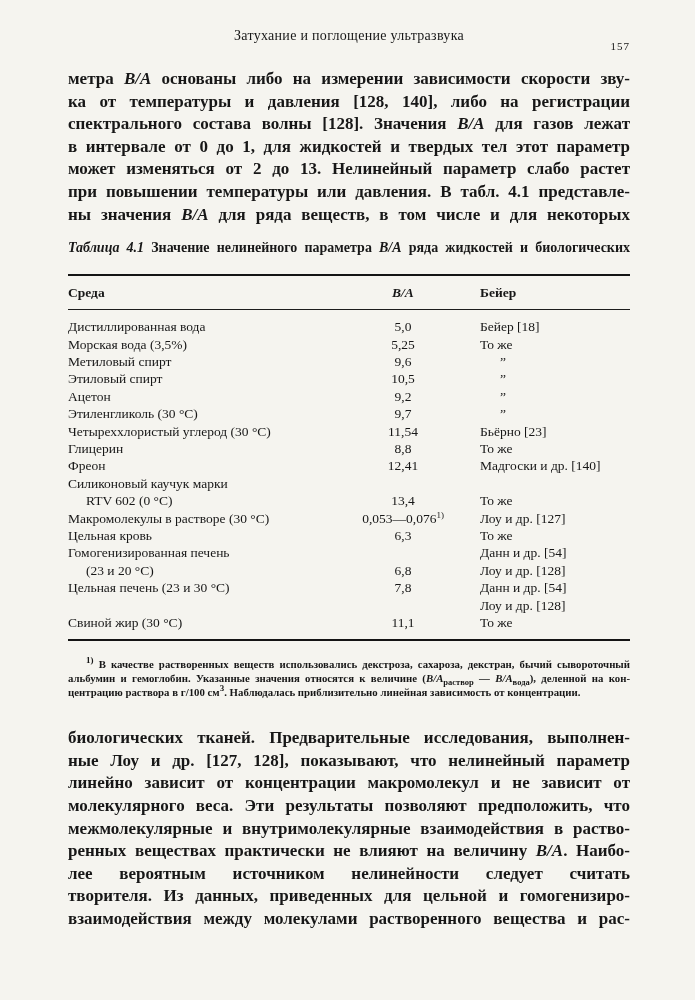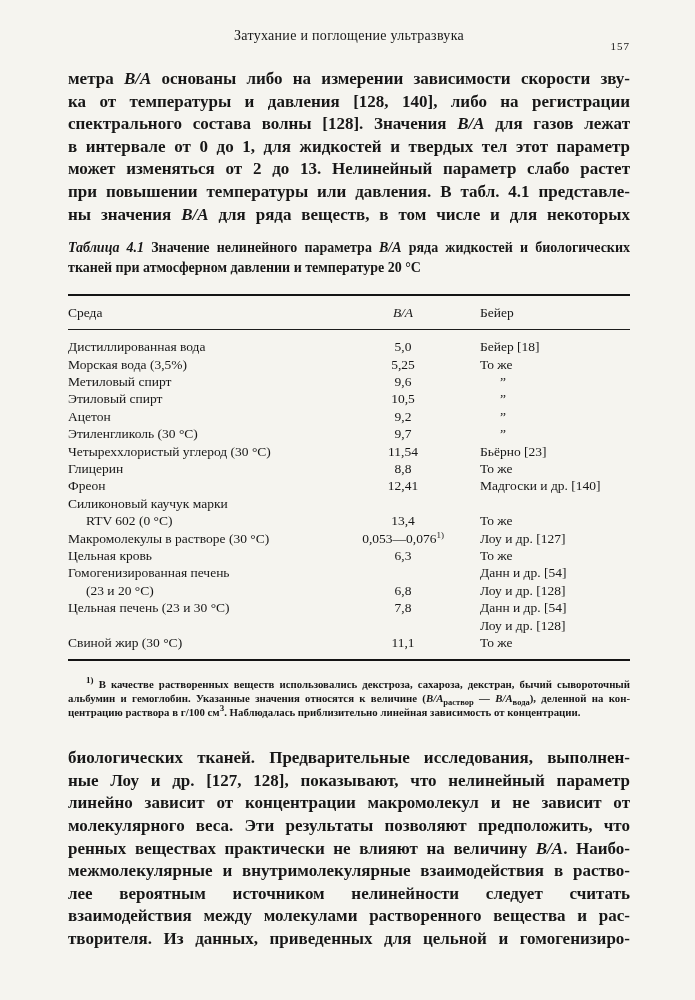--- a/index.html
+++ b/index.html
@@ -60,21 +60,21 @@
     margin-top:16px;
     font-size:13.5px;
   }
   .t-rule{ border-top:1px solid #1c1c1c; }
   .t-rule.thick{ border-top:2px solid #141414; }
   .t-header{
     display:grid;
     grid-template-columns:270px 130px 1fr;
     padding:9px 0 8px 0;
   }
-  .t-header .col{ text-align:center; }
+  .t-header .col{ text-align:center;font-weight:bold; }
   .t-body{ padding:8px 0 8px 0; }
   .t-row{
     display:grid;
     grid-template-columns:270px 130px 1fr;
     line-height:17.4px;
     min-height:17.4px;
   }
   .col.media{ text-align:left; }
   .col.media.indent{ padding-left:18px; }
   .col.value{ text-align:center; }
@@ -105,21 +105,20 @@
       <div class="tline">ка от температуры и давления [128, 140], либо на регистрации</div>
       <div class="tline">спектрального состава волны [128]. Значения <i>B/A</i> для газов лежат</div>
       <div class="tline">в интервале от 0 до 1, для жидкостей и твердых тел этот параметр</div>
       <div class="tline">может изменяться от 2 до 13. Нелинейный параметр слабо растет</div>
       <div class="tline">при повышении температуры или давления. В табл. 4.1 представле-</div>
       <div class="tline last">ны значения <i>B/A</i> для ряда веществ, в том числе и для некоторых</div>
     </div>
 
   <div class="table-caption lines">
       <div class="tline"><i>Таблица 4.1</i> Значение нелинейного параметра <i>B/A</i> ряда жидкостей и биологических</div>
-      <div class="tline last">тканей при атмосферном давлении и температуре 20 °C</div>
     </div>
 
   <div class="datatable">
     <div class="t-rule thick"></div>
     <div class="t-header">
       <div class="col media">Среда</div>
       <div class="col value"><i>B/A</i></div>
       <div class="col ref">Бейер</div>
     </div>
     <div class="t-rule"></div>
@@ -222,20 +221,20 @@
       <div class="tline"><sup>1)</sup> В качестве растворенных веществ использовались декстроза, сахароза, декстран, бычий сывороточный</div>
       <div class="tline">альбумин и гемоглобин. Указанные значения относятся к величине (<i>B/A</i><sub>раствор</sub> — <i>B/A</i><sub>вода</sub>), деленной на кон-</div>
       <div class="tline last">центрацию раствора в г/100 см<sup>3</sup>. Наблюдалась приблизительно линейная зависимость от концентрации.</div>
     </div>
 
   <div class="para para-bottom lines justify-all">
       <div class="tline">биологических тканей. Предварительные исследования, выполнен-</div>
       <div class="tline">ные Лоу и др. [127, 128], показывают, что нелинейный параметр</div>
       <div class="tline">линейно зависит от концентрации макромолекул и не зависит от</div>
       <div class="tline">молекулярного веса. Эти результаты позволяют предположить, что</div>
+      <div class="tline">межмолекулярные и внутримолекулярные взаимодействия в раство-</div>
       <div class="tline">ренных веществах практически не влияют на величину <i>B/A</i>. Наибо-</div>
-      <div class="tline">межмолекулярные и внутримолекулярные взаимодействия в раство-</div>
       <div class="tline">лее вероятным источником нелинейности следует считать</div>
+      <div class="tline last">творителя. Из данных, приведенных для цельной и гомогенизиро-</div>
       <div class="tline">взаимодействия между молекулами растворенного вещества и рас-</div>
-      <div class="tline last">творителя. Из данных, приведенных для цельной и гомогенизиро-</div>
     </div>
 
 </div>
 
 </body></html>

